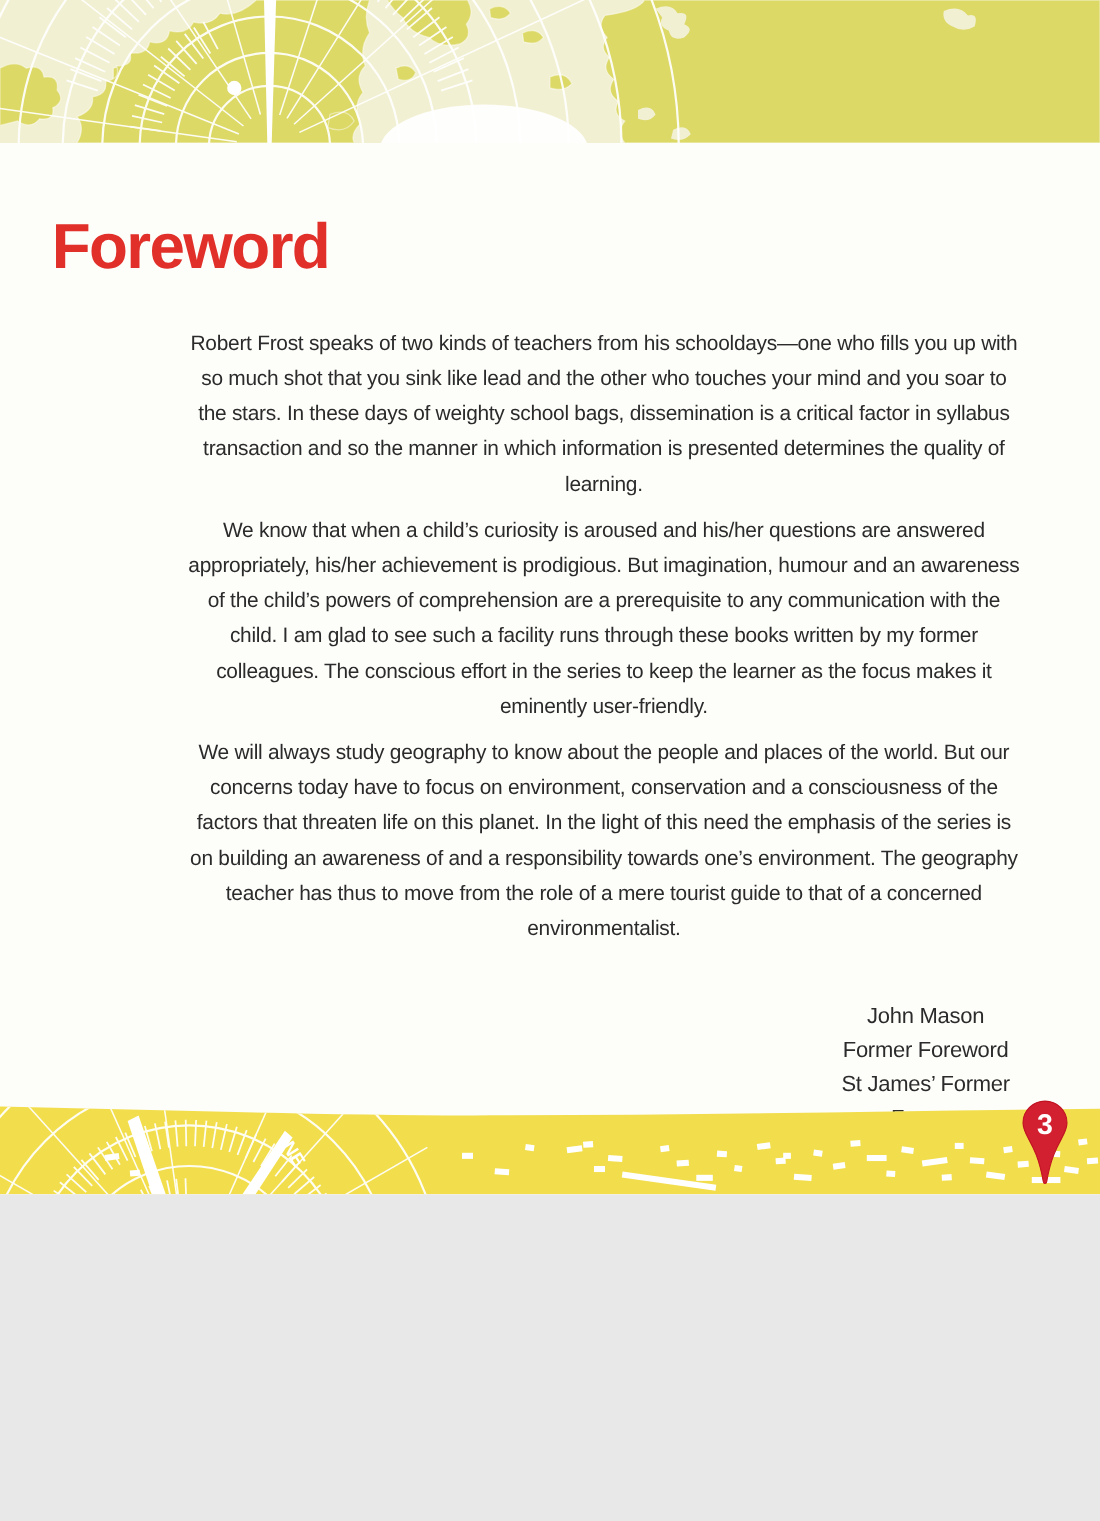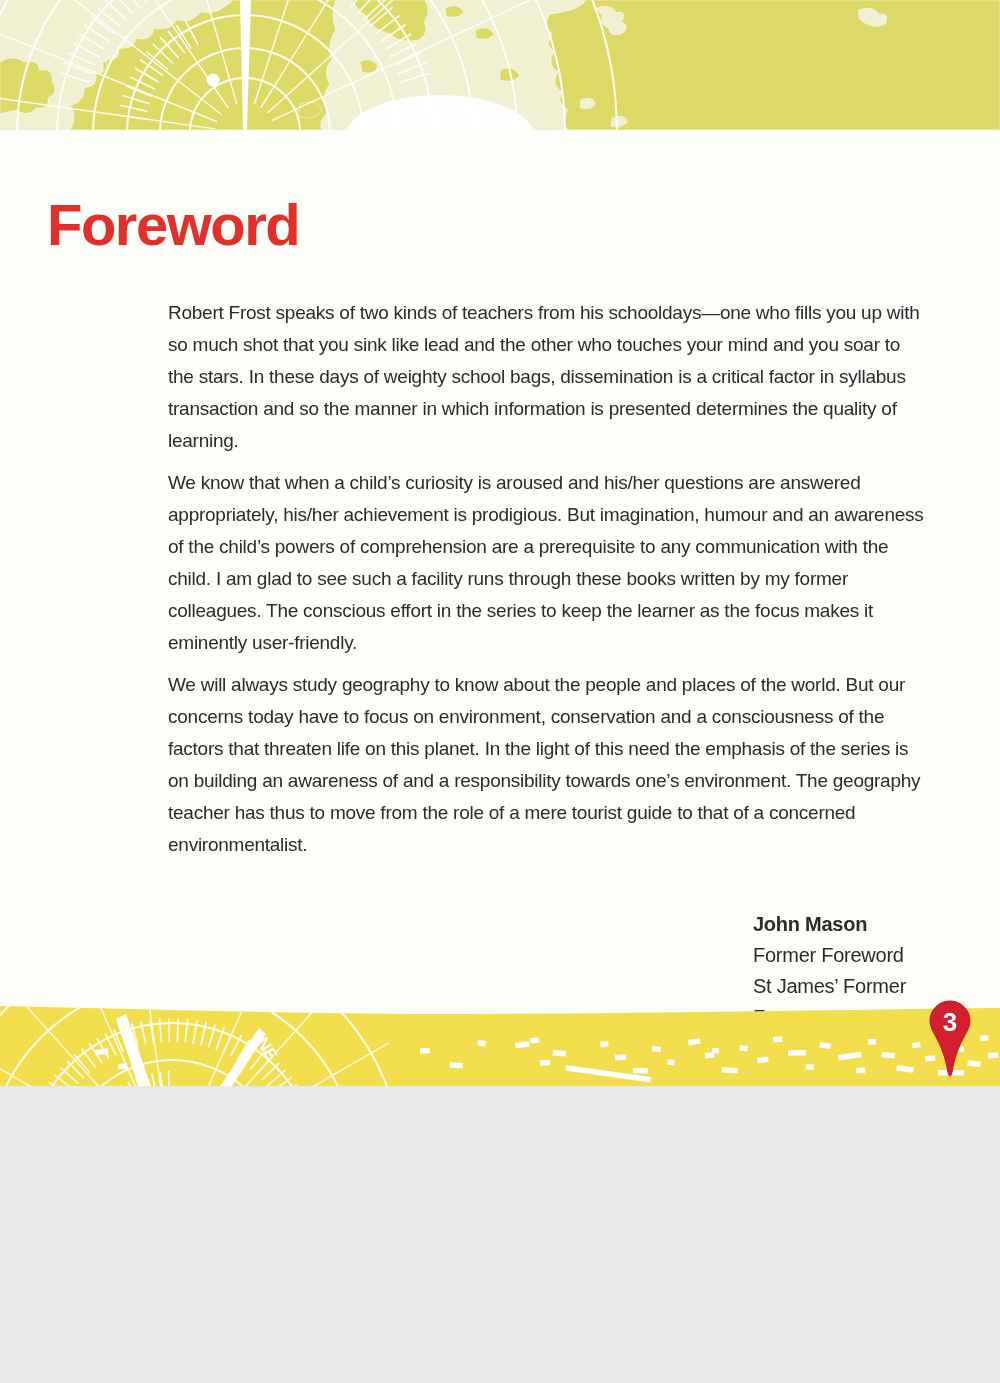--- a/index.html
+++ b/index.html
@@ -20,25 +20,25 @@
   
   h1.title{
     position:absolute;left:47px;top:196px;margin:0;
     font-size:58px;line-height:1;font-weight:700;letter-spacing:-1.5px;
     color:var(--accent-red,#e1302a);
   }
   
   .content{
     position:absolute;left:168px;top:297px;width:762px;
     color:var(--text,#2b2b2b);
-    font-size:19px;line-height:32px;letter-spacing:-0.25px;
+    font-size:19px;line-height:32px;letter-spacing:-0.25px;text-align:center;
   }
   .content p{margin:0 0 10px 0;}
   .signature{margin-top:8px;margin-left:585px;font-size:20px;line-height:31px;}
-  .signature .name{font-weight:700;margin-top:48px;}
+  .signature .name{font-weight:400;margin-top:48px;}
   
   .band-bottom{position:absolute;left:0;bottom:0;width:1000px;height:88px;}
   .band-bottom svg.bandart{display:block;}
   .fband{fill:var(--footer-yellow,#f2de4d);}
   .ftr-white{fill:#ffffff;stroke:none;}
   .pin{position:absolute;left:929px;top:2px;width:42px;height:78px;}
   .pin svg{display:block;}
   .pin .num{
     position:absolute;left:0;top:7px;width:42px;text-align:center;
     font-size:26px;font-weight:700;color:#ffffff;

